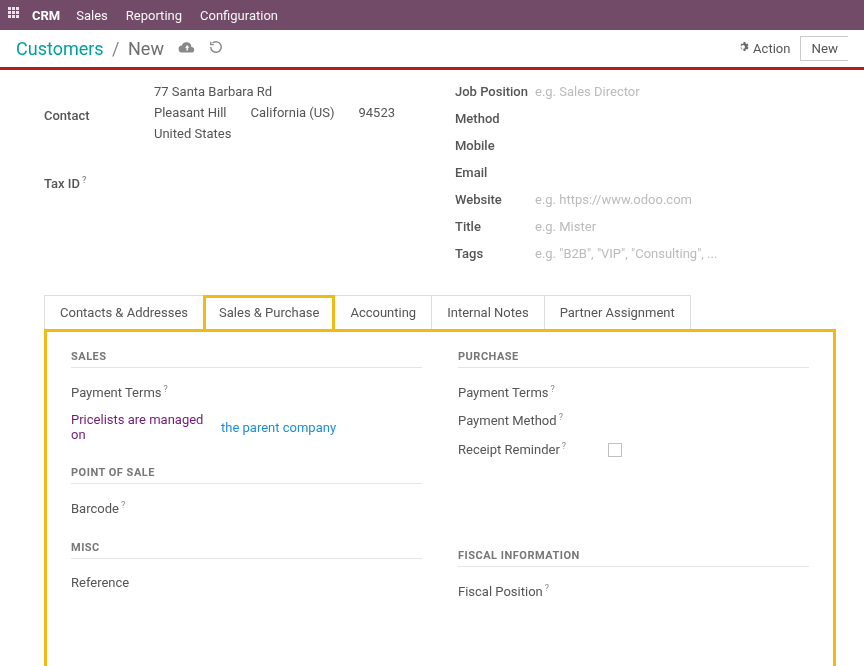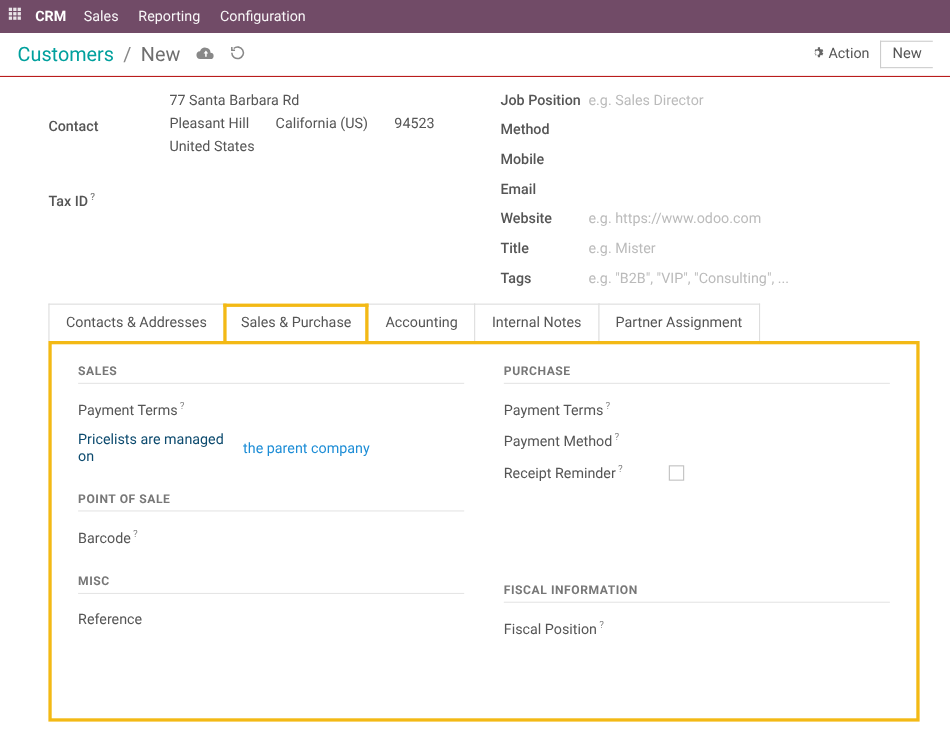--- a/index.html
+++ b/index.html
@@ -4,21 +4,21 @@
 <style>
   * { margin: 0; padding: 0; box-sizing: border-box; font-family: -apple-system, BlinkMacSystemFont, "Segoe UI", Roboto, Helvetica, Arial, sans-serif; }
   body { background: #ffffff; color: #4c4c4c; font-size: 13px; width: 864px; height: 666px; overflow: hidden; position: relative; }
   
   .topbar { background: #714B67; height: 30px; display: flex; align-items: center; padding: 0 8px; color: #fff; font-size: 13px; }
   .apps-icon { width: 16px; height: 16px; display: grid; grid-template-columns: repeat(3,3px); grid-template-rows: repeat(3,3px); gap: 1px; margin-right: 8px; cursor: pointer; }
   .apps-icon span { background: #fff; opacity: .85; }
   .topbar .brand { font-weight: 700; margin-right: 16px; }
   .topbar .menuitem { margin-right: 18px; cursor: pointer; font-weight: 400; opacity: .95; }
   
-  .breadcrumbbar { background: #fff; height: 40px; border-bottom: 1px solid #b91c1c; display: flex; align-items: center; padding: 0 16px; }
+  .breadcrumbbar { background: #fff; height: 40px; border-bottom: 3px solid #b91c1c; display: flex; align-items: center; padding: 0 16px; }
   .breadcrumb { color: #00a09d; font-size: 18px; cursor: pointer; }
   .breadcrumb .sep { color: #888; margin: 0 4px; }
   .breadcrumb .current { color: #6f6f6f; }
   .toolbar-ico { margin-left: 14px; color: #888; cursor: pointer; font-size: 15px; }
   .spacer { flex: 1; }
   .actionbtn { color: #555; font-size: 13px; margin-right: 10px; cursor: pointer; display: inline-flex; align-items: center; gap: 4px; }
   .gear { font-size: 12px; }
   .newbtn { border: 1px solid #ccc; background: #fff; padding: 4px 10px; color: #555; cursor: pointer; border-right: none; }
   
   .mainpanel { padding: 8px 28px 0 44px; background: #fff; }
@@ -27,21 +27,21 @@
   .col.left { padding-right: 30px; }
   
   .fieldrow { display: flex; align-items: center; padding: 6px 0; font-size: 13px; }
   .fieldlabel { width: 110px; color: #555; font-weight: 500; }
   .fieldval { color: #555; }
   .placeholder { color: #bbb; }
   .help { color: #888; font-size: 9px; vertical-align: super; margin-left: 2px; cursor: help; }
   
   .addr-line { display: flex; gap: 24px; margin-bottom: 6px; color: #555; }
   
-  .tabs { display: flex; margin-top: 9px; }
+  .tabs { display: flex; margin-top: 28px; }
   .tab { padding: 9px 15px; border: 1px solid #ddd; border-bottom: none; background: #fff; color: #555; font-size: 13px; cursor: pointer; margin-right: -1px; }
   .tab.active { border: 3px solid #f3b915; border-bottom: none; padding: 7px 13px; position: relative; z-index: 2; }
   
   .tabbody { border: 3px solid #f3b915; padding: 18px 24px 18px 24px; min-height: 346px; }
   .tabcols { display: flex; gap: 36px; }
   .tcol { flex: 1; }
   
   .grouptitle { font-size: 11px; font-weight: 700; color: #777; letter-spacing: .5px; border-bottom: 1px solid #e5e5e5; padding-bottom: 4px; margin-top: 18px; margin-bottom: 10px; text-transform: uppercase; }
   .grouptitle.first { margin-top: 0; }
   
@@ -179,21 +179,21 @@
 
 
         <div class="frow">
           <div class="flabel">
             <span>Payment Terms</span><span class="help">?</span>
           </div>
           <div class="fvalue"></div>
         </div>
 
         <div class="frow" style="align-items:center">
-          <div class="flabel" style="color:#0c4a6e;font-weight:400">Pricelists are managed on</div>
+          <div class="flabel" style="color:#701a75;font-weight:400">Pricelists are managed on</div>
           <div class="fvalue link">the parent company</div>
         </div>
 
 
         <div class="grouptitle">POINT OF SALE</div>
         <div class="frow">
           <div class="flabel">
             <span>Barcode</span><span class="help">?</span>
           </div>
           <div class="fvalue"></div>

